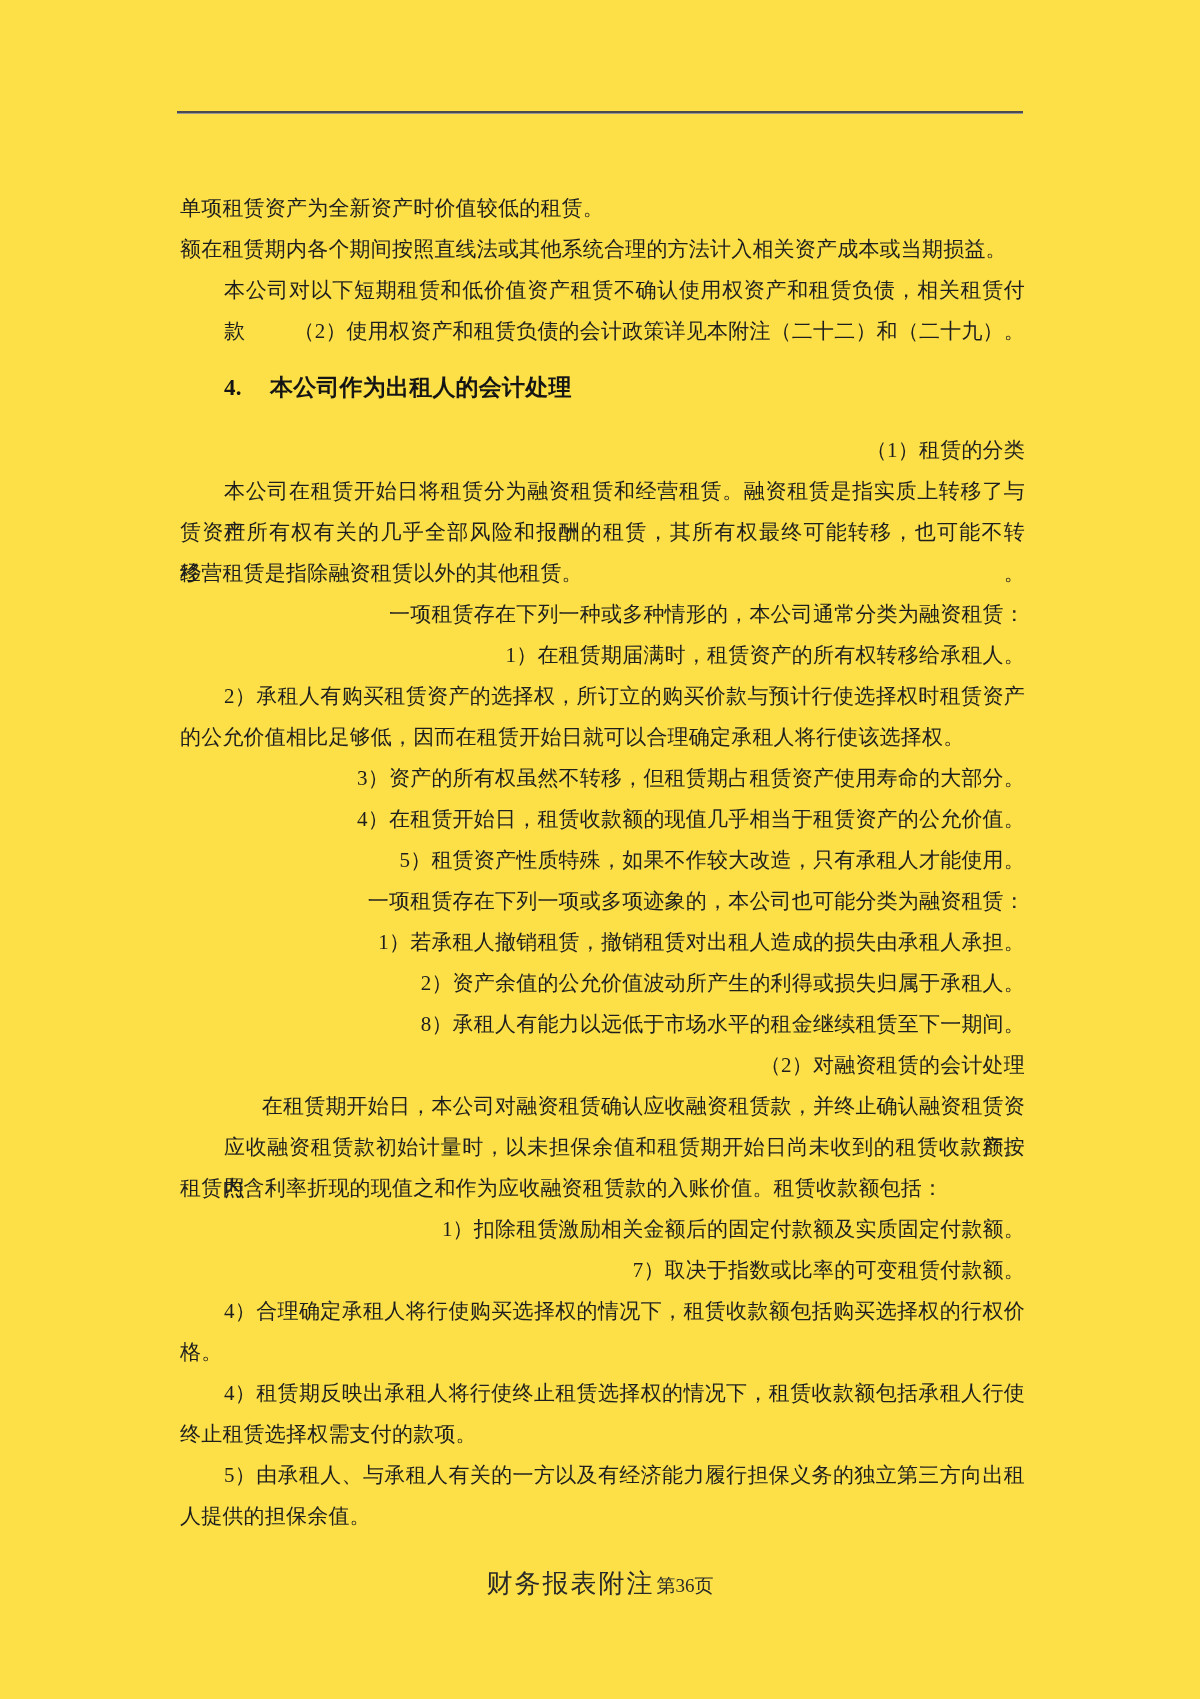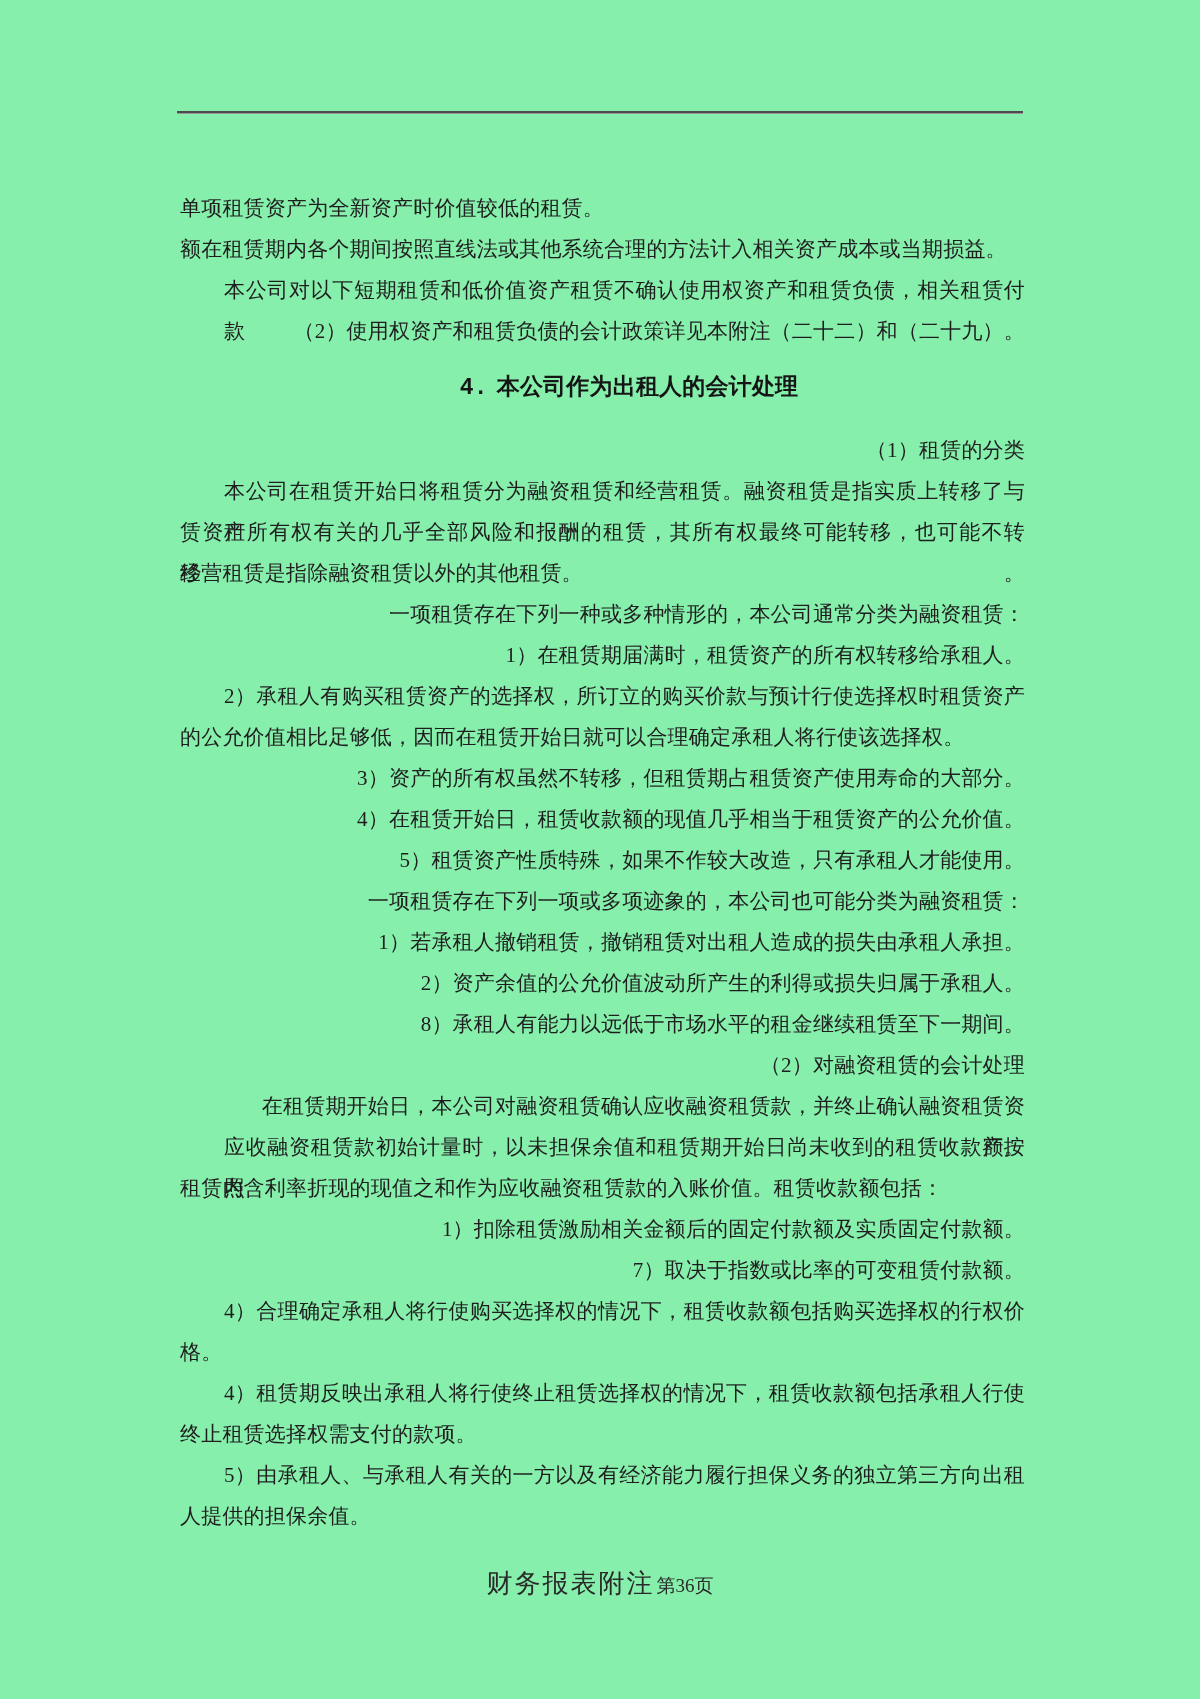--- a/index.html
+++ b/index.html
@@ -1,20 +1,20 @@
 <!DOCTYPE html>
 <html><head>
 <meta charset="utf-8">
 <style>
   html, body { margin: 0; padding: 0; background: #ffffff; }
   .page {
     position: relative;
     width: 1200px;
     height: 1699px;
-    background: #86efac;
+    background: #fde047;
     overflow: hidden;
     font-family: "Liberation Serif", "DejaVu Serif", serif;
     color: #1e1e1e;
   }
   .rule {
     position: absolute;
     left: 177px;
     top: 111px;
     width: 846px;
     height: 2px;
@@ -37,25 +37,24 @@
   .line.indent { padding-left: 44px; text-align: right; }
   .line.fill {
     text-align: justify;
     text-align-last: justify;
   }
   .heading {
     margin: 14px 0 20px 0;
     height: 44px;
     line-height: 44px;
     padding-left: 44px;
-    font-family: Liberation Mono, monospace;
+    font-family: Liberation Serif, serif;
     font-weight: bold;
     font-size: 23px;
     color: #151515;
-    text-align: center;
   }
   .hnum { display: inline-block; width: 46px; }
   .footer {
     position: absolute;
     left: 0;
     top: 1566px;
     width: 1200px;
     text-align: center;
     white-space: nowrap;
   }

